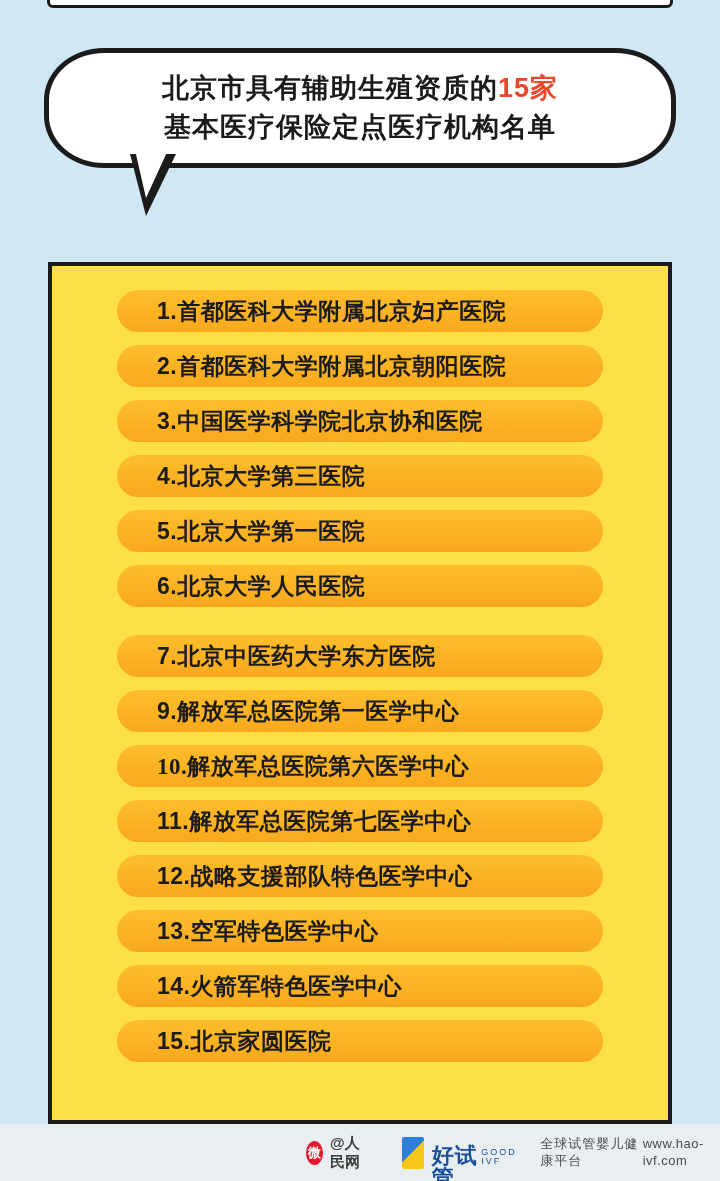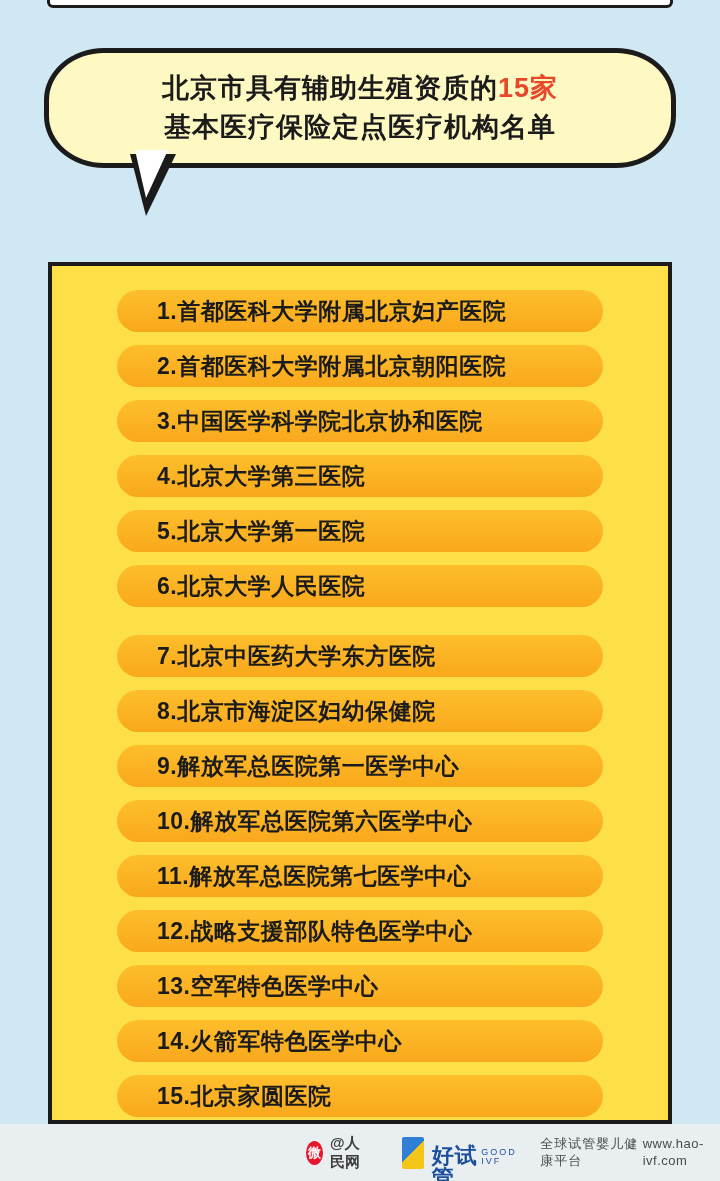--- a/index.html
+++ b/index.html
@@ -41,21 +41,21 @@
     top: 48px;
     left: 44px;
     width: 632px;
     height: 160px;
   }
   .bubble {
     position: absolute;
     top: 0; left: 0;
     width: 632px;
     height: 120px;
-    background: #fef9c3;
+    background: #ffffff;
     border: 5px solid #1b1b1b;
     border-radius: 60px / 52px;
     box-sizing: border-box;
     display: flex;
     flex-direction: column;
     align-items: center;
     justify-content: center;
   }
   .bubble-line {
     font-size: 27px;
@@ -238,26 +238,23 @@
   <div class="pill" style="width:486px;">
       <span class="pill-text">5.北京大学第一医院</span>
     </div>
   <div class="pill" style="width:486px;">
       <span class="pill-text">6.北京大学人民医院</span>
     </div>
   <div class="pill" style="width:486px;margin-top:28px;">
       <span class="pill-text">7.北京中医药大学东方医院</span>
     </div>
   <div class="pill" style="width:486px;">
-      <span class="pill-text">8.北京市海淀区妇幼保健院</span>
-    </div>
-  <div class="pill" style="width:486px;">
       <span class="pill-text">9.解放军总医院第一医学中心</span>
     </div>
-  <div class="pill" style="width:486px;">
+  <div class="pill" style="width:486px;font-family:Liberation Serif, serif;">
       <span class="pill-text">10.解放军总医院第六医学中心</span>
     </div>
   <div class="pill" style="width:486px;">
       <span class="pill-text">11.解放军总医院第七医学中心</span>
     </div>
   <div class="pill" style="width:486px;">
       <span class="pill-text">12.战略支援部队特色医学中心</span>
     </div>
   <div class="pill" style="width:486px;">
       <span class="pill-text">13.空军特色医学中心</span>

